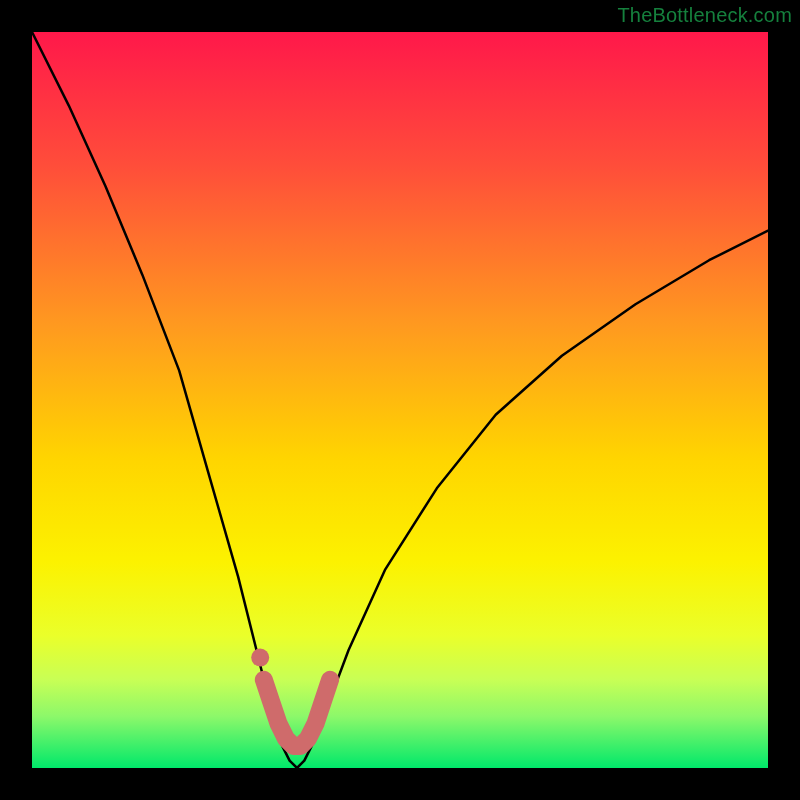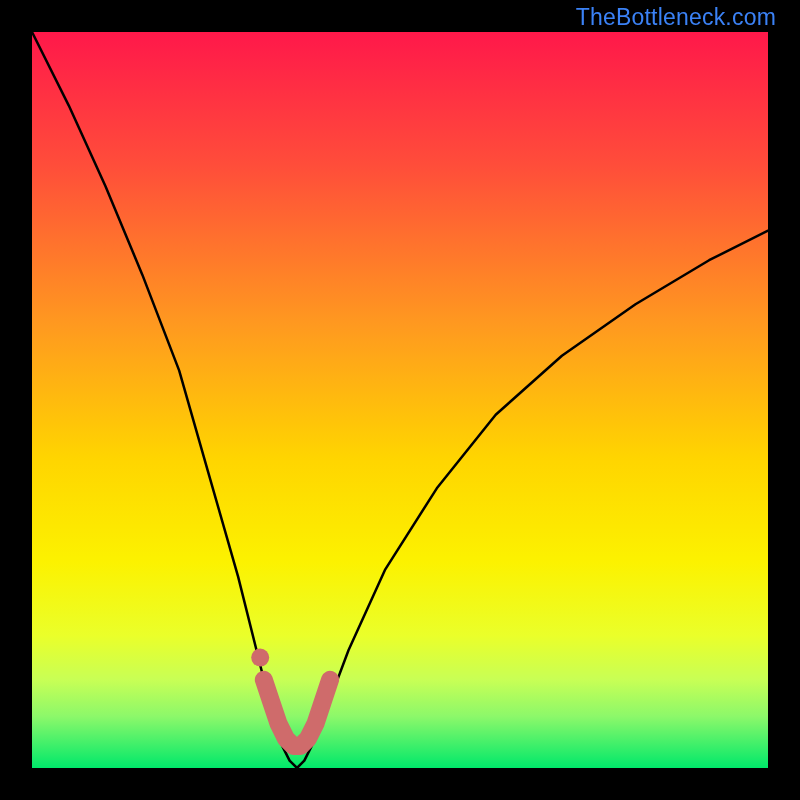--- a/index.html
+++ b/index.html
@@ -13,23 +13,23 @@
   }
   .outer {
     width: 800px;
     height: 800px;
     background: #000;
     position: relative;
   }
   .watermark {
     position: absolute;
     top: 4px;
-    right: 24px;
-    color: #3b82f6;
-    font-size: 23px;
+    right: 8px;
+    color: #15803d;
+    font-size: 20px;
     font-weight: 500;
     letter-spacing: 0.2px;
   }
   .plot-frame {
     position: absolute;
     left: 32px;
     top: 32px;
     width: 736px;
     height: 736px;
     background: transparent;

